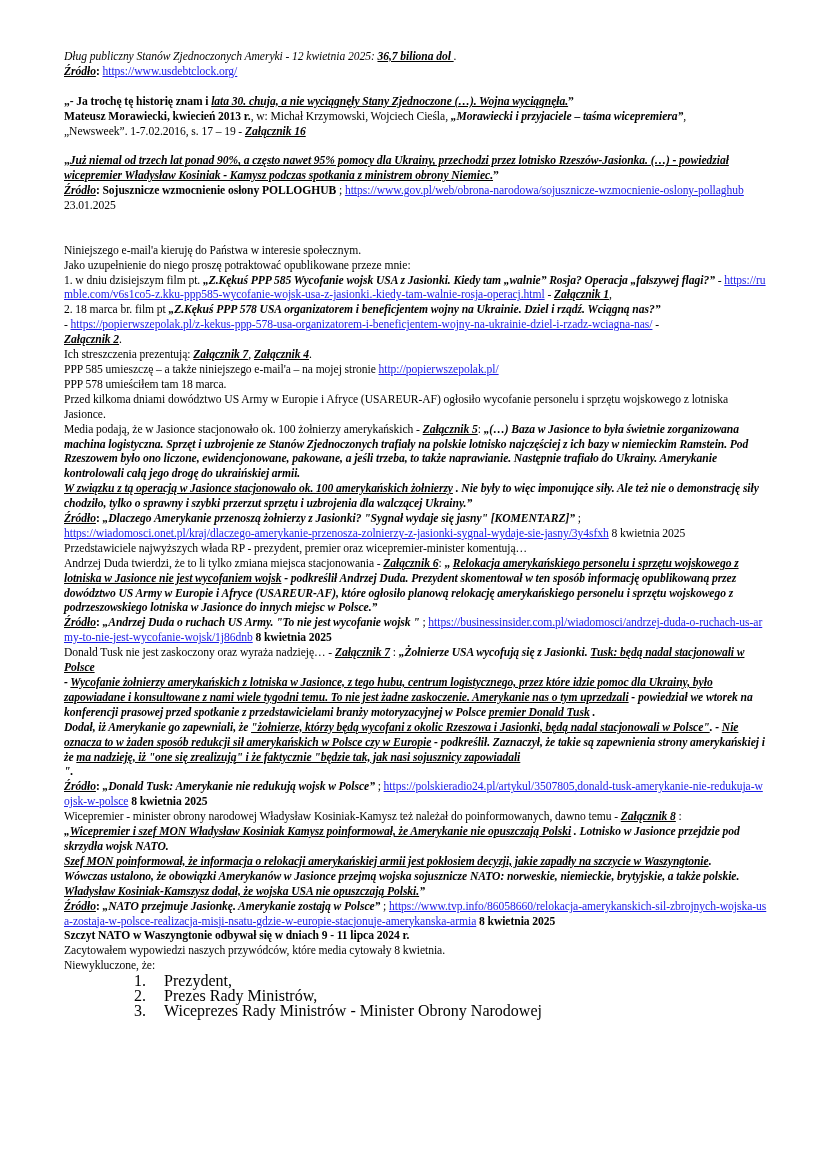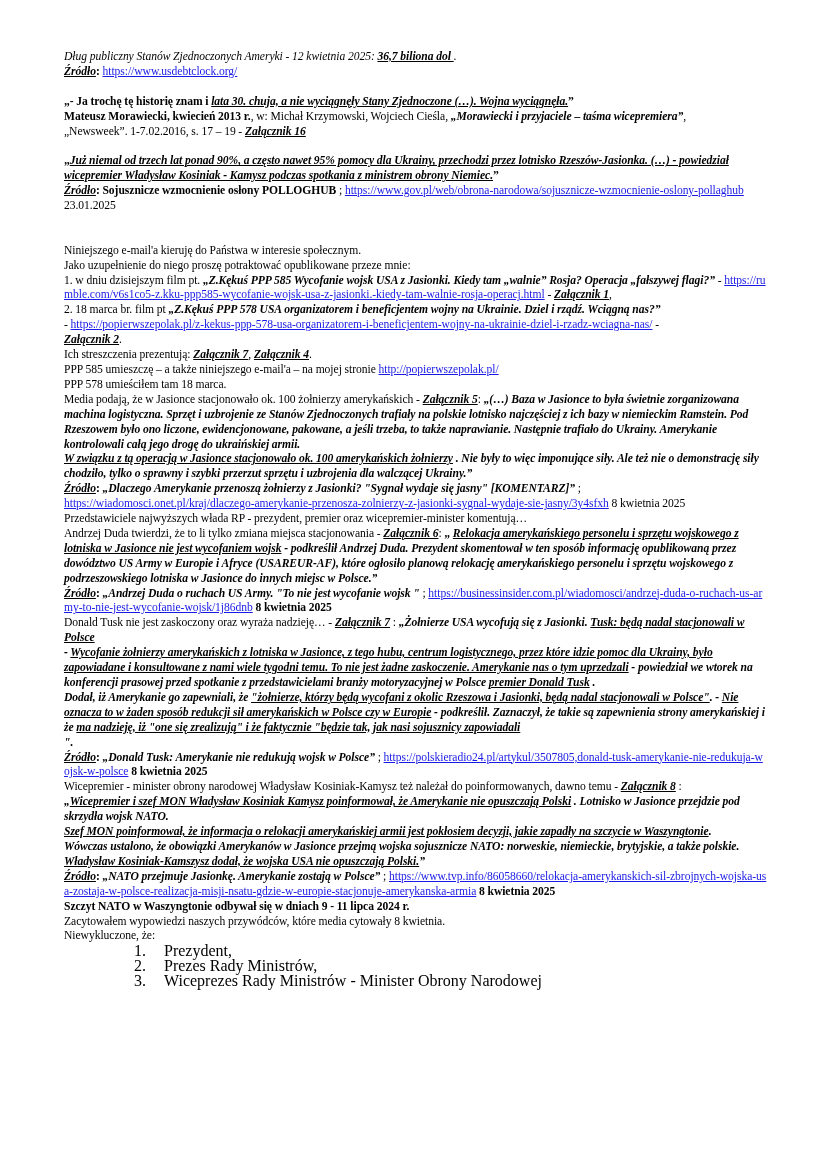--- a/index.html
+++ b/index.html
@@ -82,20 +82,21 @@
 
   <p class="l"><span>1. w dniu dzisiejszym film pt. </span><span class="bi">„Z.Kękuś PPP 585 Wycofanie wojsk USA z Jasionki. Kiedy tam „walnie” Rosja? Operacja „fałszywej flagi?”</span><span> - </span><a class="link" href="#">https://rumble.com/v6s1co5-z.kku-ppp585-wycofanie-wojsk-usa-z-jasionki.-kiedy-tam-walnie-rosja-operacj.html</a><span> - </span><span class="bu">Załącznik 1</span><span>,</span></p>
 
   <p class="l"><span>2. 18 marca br. film pt </span><span class="bi">„Z.Kękuś PPP 578 USA organizatorem i beneficjentem wojny na Ukrainie. Dziel i rządź. Wciągną nas?”</span></p>
   <p class="l"><span>- </span><a class="link" href="#">https://popierwszepolak.pl/z-kekus-ppp-578-usa-organizatorem-i-beneficjentem-wojny-na-ukrainie-dziel-i-rzadz-wciagna-nas/</a><span> - </span></p>
   <p class="l"><span class="bu">Załącznik 2</span><span>.</span></p>
 
   <p class="l"><span>Ich streszczenia prezentują: </span><span class="bu">Załącznik 7</span><span>, </span><span class="bu">Załącznik 4</span><span>.</span></p>
   <p class="l"><span>PPP 585 umieszczę – a także niniejszego e-mail'a – na mojej stronie </span><a class="link" href="#">http://popierwszepolak.pl/</a></p>
   <p class="l">PPP 578 umieściłem tam 18 marca.</p>
+  <p class="l">Przed kilkoma dniami dowództwo US Army w Europie i Afryce (USAREUR-AF) ogłosiło wycofanie personelu i sprzętu wojskowego z lotniska Jasionce.</p>
 
   <p class="l"><span>Media podają, że w Jasionce stacjonowało ok. 100 żołnierzy amerykańskich - </span><span class="bu">Załącznik 5</span><span>: </span><span class="bi">„(…) Baza w Jasionce to była świetnie zorganizowana machina logistyczna. Sprzęt i uzbrojenie ze Stanów Zjednoczonych trafiały na polskie lotnisko najczęściej z ich bazy w niemieckim Ramstein. Pod Rzeszowem było ono liczone, ewidencjonowane, pakowane, a jeśli trzeba, to także naprawianie. Następnie trafiało do Ukrainy. Amerykanie kontrolowali całą jego drogę do ukraińskiej armii.</span></p>
   <p class="l"><span class="biu">W związku z tą operacją w Jasionce stacjonowało ok. 100 amerykańskich żołnierzy</span><span class="bi"> . Nie były to więc imponujące siły. Ale też nie o demonstrację siły chodziło, tylko o sprawny i szybki przerzut sprzętu i uzbrojenia dla walczącej Ukrainy.”</span></p>
   <p class="l"><span class="bu">Źródło</span><b>: </b><span class="bi">„Dlaczego Amerykanie przenoszą żołnierzy z Jasionki? "Sygnał wydaje się jasny" [KOMENTARZ]”</span><span> ;</span></p>
   <p class="l"><a class="link" href="#">https://wiadomosci.onet.pl/kraj/dlaczego-amerykanie-przenosza-zolnierzy-z-jasionki-sygnal-wydaje-sie-jasny/3y4sfxh</a><span> 8 kwietnia 2025</span></p>
 
   <p class="l">Przedstawiciele najwyższych włada RP - prezydent, premier oraz wicepremier-minister komentują…</p>
 
   <p class="l"><span>Andrzej Duda twierdzi, że to li tylko zmiana miejsca stacjonowania - </span><span class="bu">Załącznik 6</span><span>: </span><b>„ </b><span class="biu">Relokacja amerykańskiego personelu i sprzętu wojskowego z lotniska w Jasionce nie jest wycofaniem wojsk</span><span class="bi"> - podkreślił Andrzej Duda. Prezydent skomentował w ten sposób informację opublikowaną przez dowództwo US Army w Europie i Afryce (USAREUR-AF), które ogłosiło planową relokację amerykańskiego personelu i sprzętu wojskowego z podrzeszowskiego lotniska w Jasionce do innych miejsc w Polsce.”</span></p>
   <p class="l"><span class="bu">Źródło</span><b>: </b><span class="bi">„Andrzej Duda o ruchach US Army. "To nie jest wycofanie wojsk "</span><span> ; </span><a class="link" href="#">https://businessinsider.com.pl/wiadomosci/andrzej-duda-o-ruchach-us-army-to-nie-jest-wycofanie-wojsk/1j86dnb</a><b> 8 kwietnia 2025</b></p>

